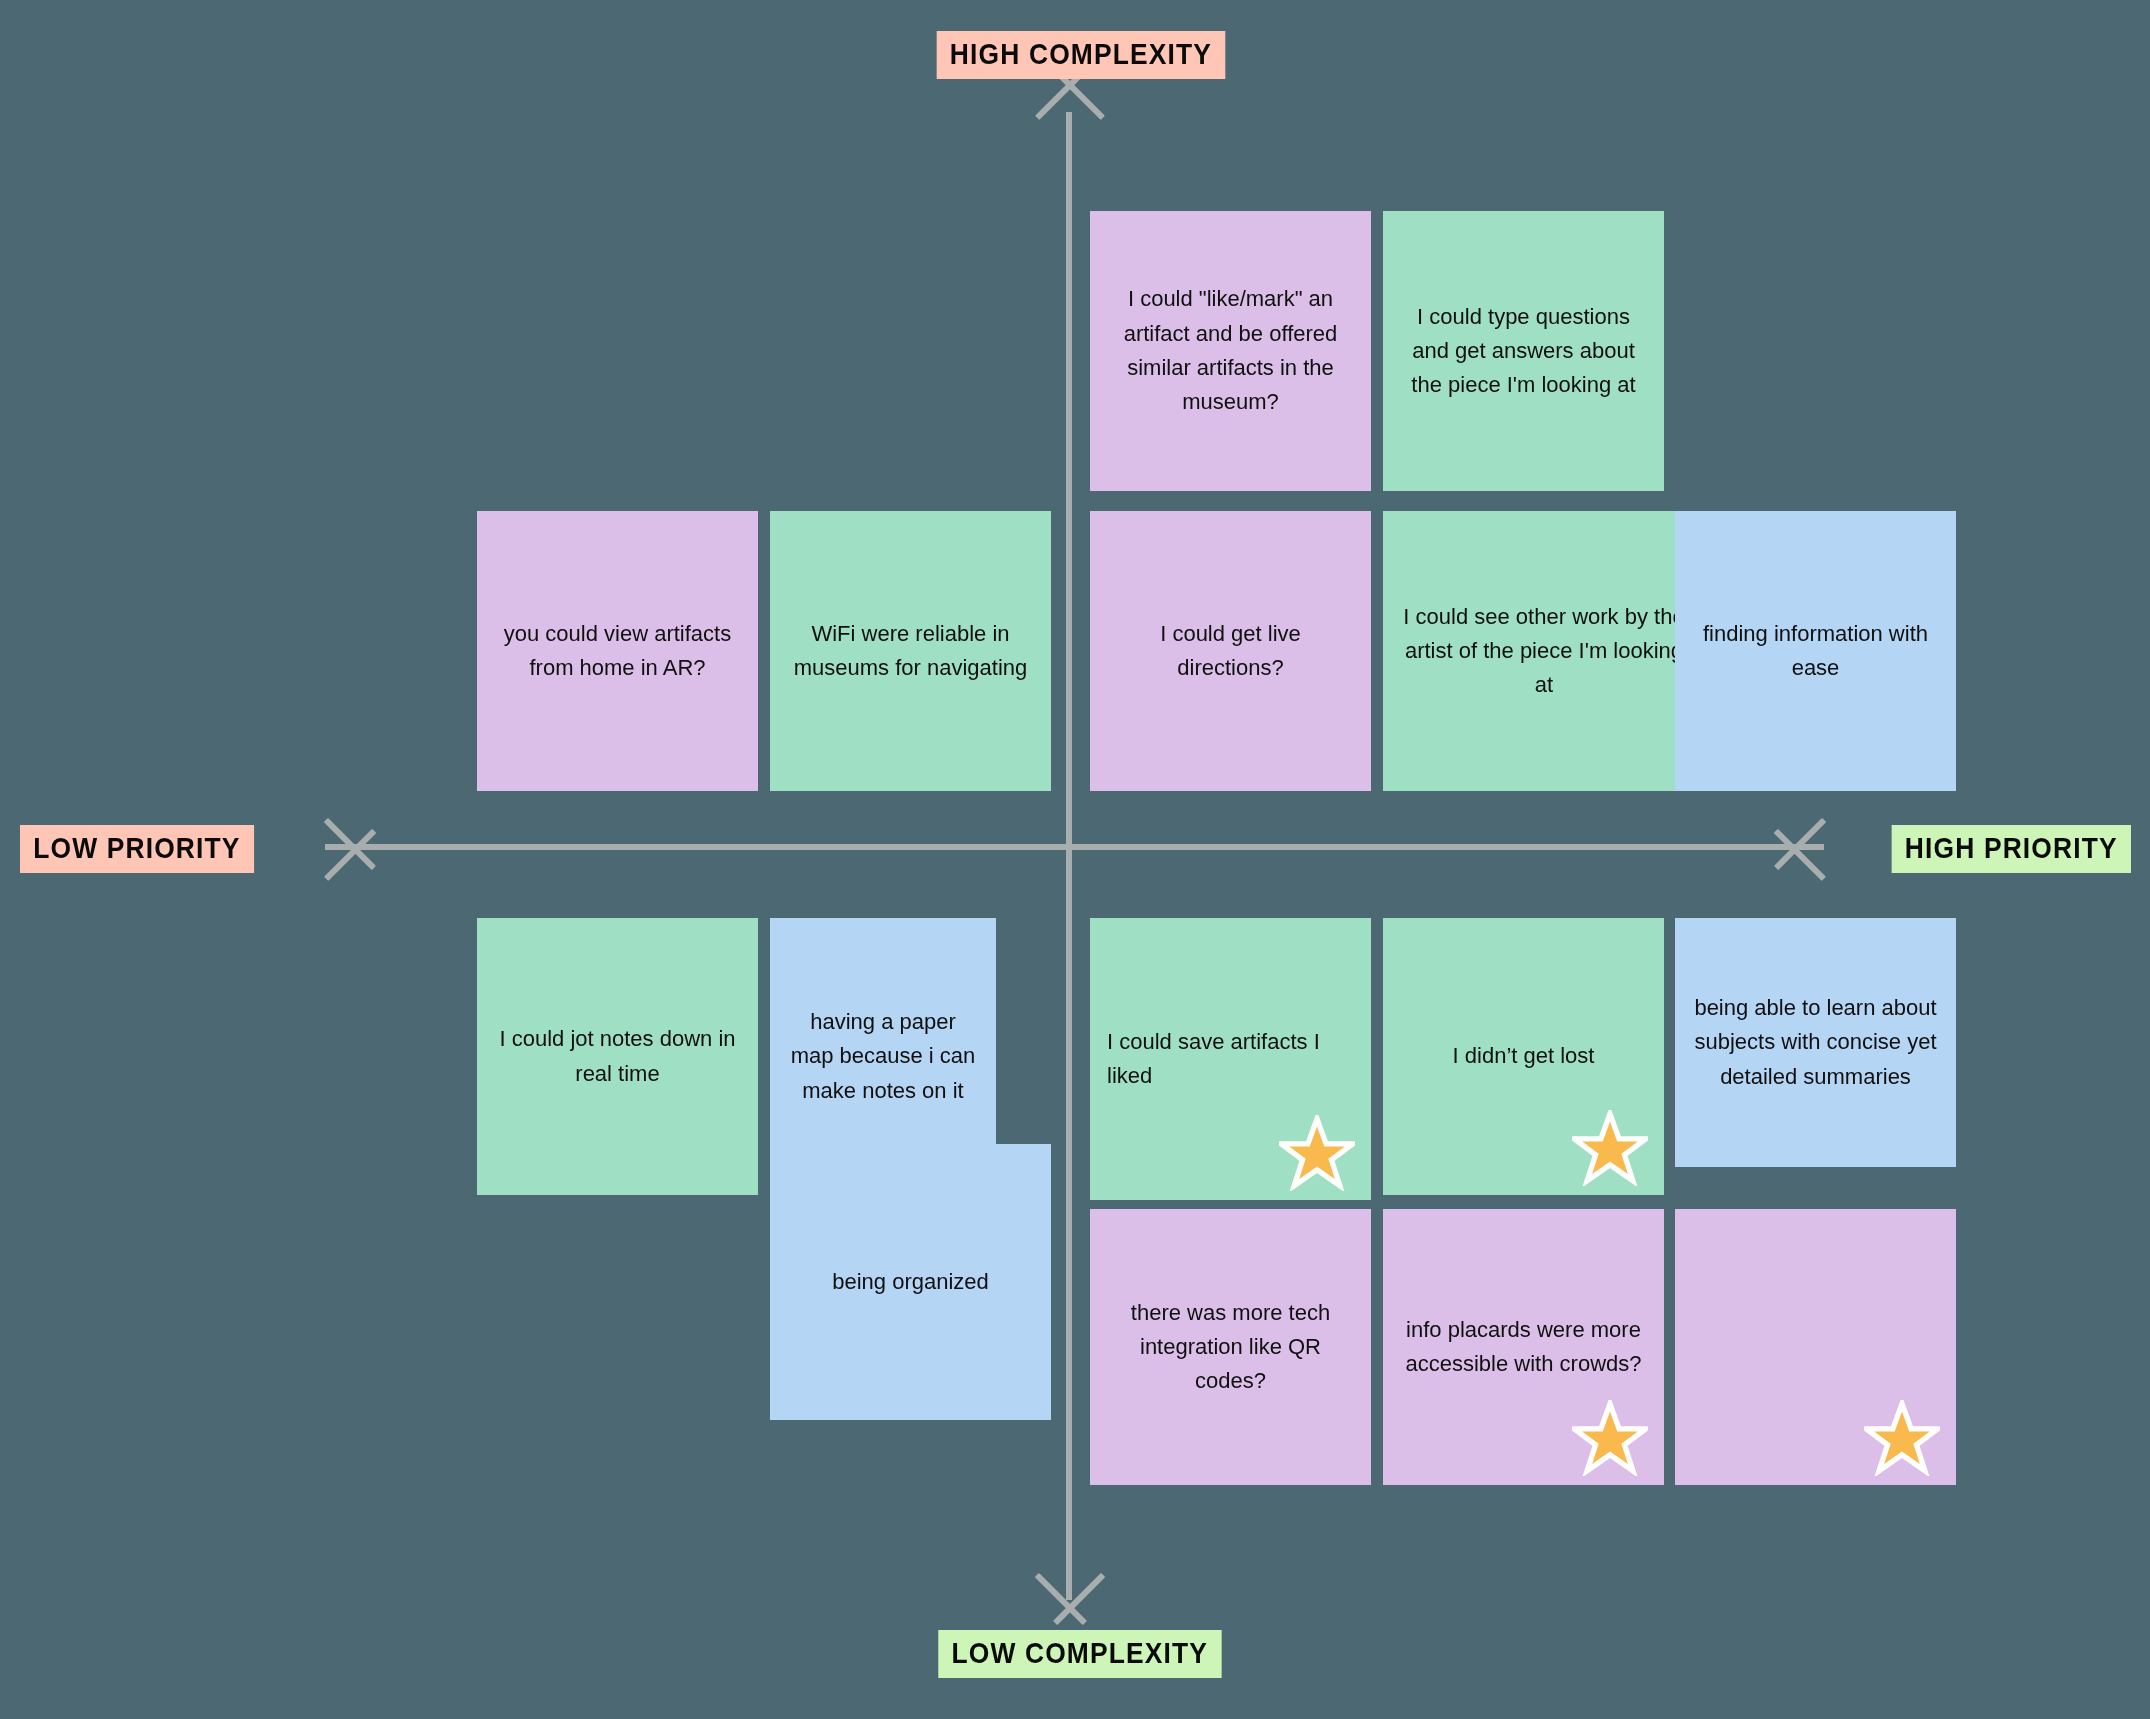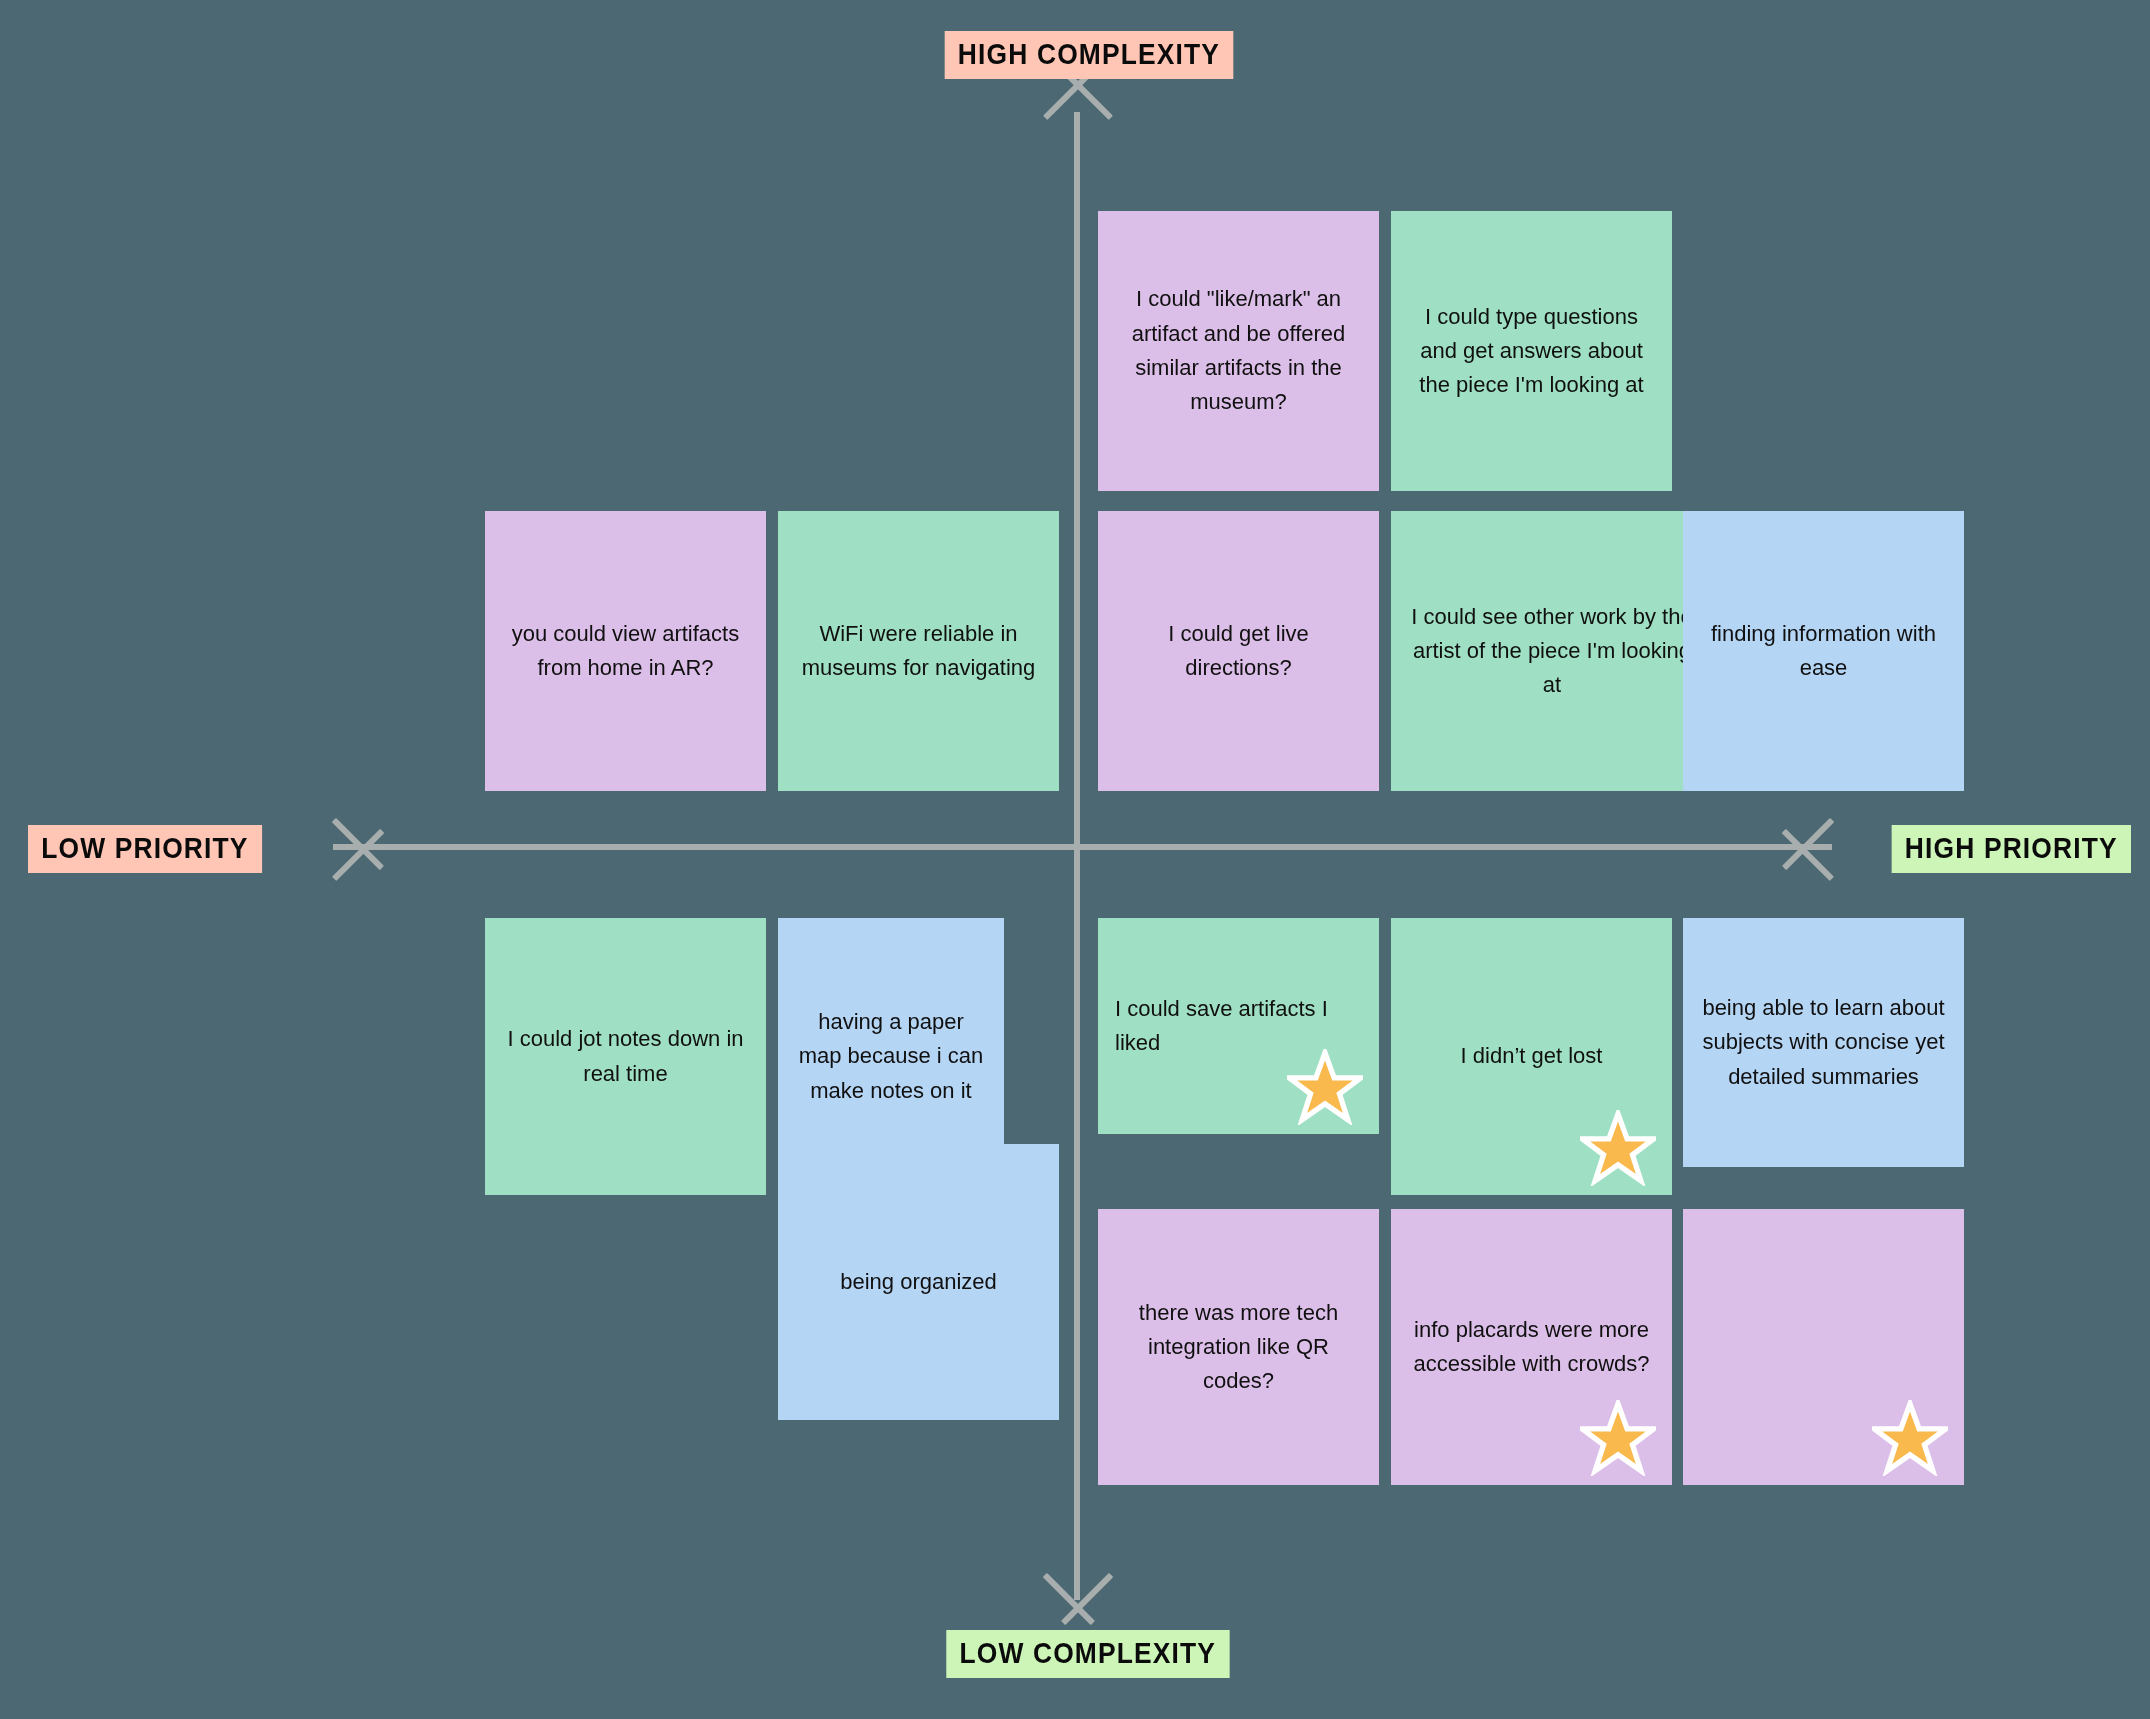--- a/index.html
+++ b/index.html
@@ -12,21 +12,20 @@
     height: 1720px;
     background: #4c6872;
     font-family: "Liberation Sans", sans-serif;
     overflow: hidden;
     position: relative;
   }
 
   #board {
     position: absolute;
     inset: 0;
-    margin-left: 8px;
   }
 
   
   .axis-line {
     position: absolute;
     background: #a8adae;
   }
   .axis-v {
     left: 1066px;
     top: 112px;
@@ -165,21 +164,21 @@
       </div>
       <div class="note" style="left: 1675px; top: 511px; width: 281px; height: 280px; background: rgb(181, 213, 245); color: rgb(16, 16, 16);">
         <span class="note-text">finding information with ease</span>
       </div>
       <div class="note" style="left: 477px; top: 918px; width: 281px; height: 277px; background: rgb(159, 224, 196); color: rgb(16, 16, 16);">
         <span class="note-text">I could jot notes down in real time</span>
       </div>
       <div class="note" style="left: 770px; top: 918px; width: 226px; height: 277px; background: rgb(181, 213, 245); color: rgb(16, 16, 16);">
         <span class="note-text">having a paper map because i can make notes on it</span>
       </div>
-      <div class="note align-left" style="left: 1090px; top: 918px; width: 281px; height: 216px; background: rgb(159, 224, 196); color: rgb(16, 16, 16);">
+      <div class="note align-left" style="left: 1090px; top: 918px; width: 281px; height: 282px; background: rgb(159, 224, 196); color: rgb(16, 16, 16);">
         <span class="note-text">I could save artifacts I liked</span>
         <span class="star">
           <svg viewBox="0 0 100 96" aria-hidden="true">
             <path d="M50 3 L62 36 L97 36 L69 57 L80 91 L50 70 L20 91 L31 57 L3 36 L38 36 Z" fill="#f9b94c" stroke="#ffffff" stroke-width="7" stroke-linejoin="miter"></path>
           </svg>
         </span>
       </div>
       <div class="note" style="left: 1383px; top: 918px; width: 281px; height: 277px; background: rgb(159, 224, 196); color: rgb(16, 16, 16);">
         <span class="note-text">I didn’t get lost</span>
         <span class="star">

